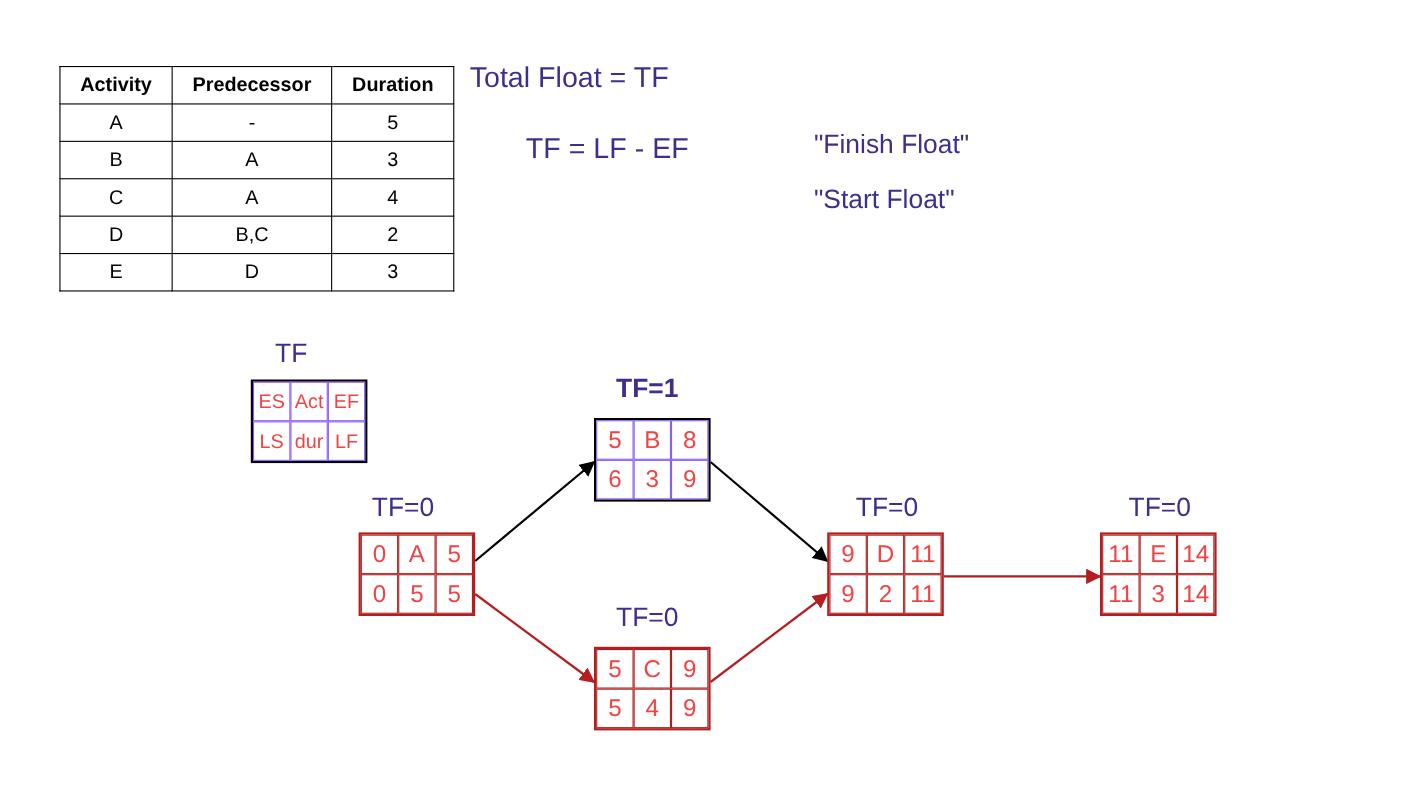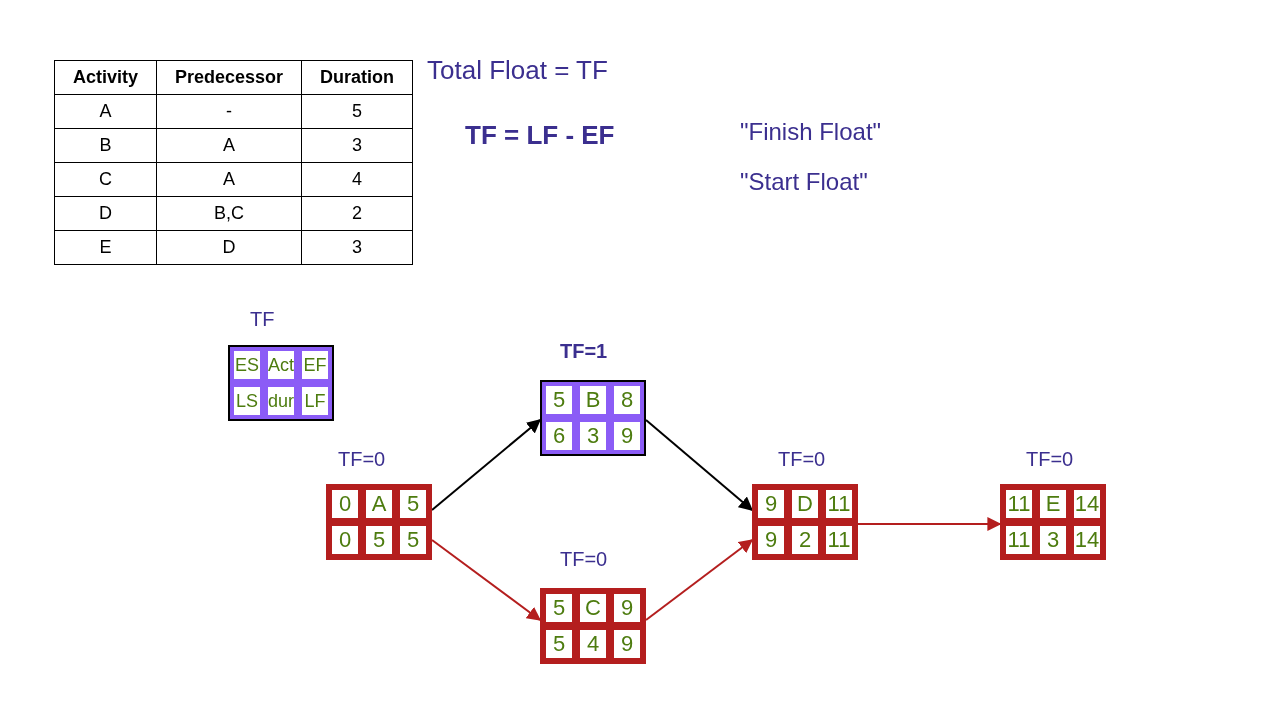--- a/index.html
+++ b/index.html
@@ -48,34 +48,34 @@
 
   
   .node {
     position: absolute;
     display: grid;
     grid-template-columns: repeat(3, 34px);
     grid-template-rows: repeat(2, 36px);
     border: 2px solid #000;
   }
   .node .cell {
-    border: 4px solid #8b5cf6;
+    border: 1px solid #8b5cf6;
     display: flex;
     align-items: center;
     justify-content: center;
     font-size: 22px;
-    color: #4d7c0f;
+    color: #ef4444;
   }
   .node.critical { border-color: #b41e1e; }
   .node.critical .cell { border-color: #b41e1e; }
 
   
   .tf-label {
     position: absolute;
-    font-size: 20px;
+    font-size: 24px;
     color: #3b2f8f;
   }
 
   
   svg.arrows {
     position: absolute;
     left: 0; top: 0;
     width: 1280px; height: 720px;
     pointer-events: none;
   }
@@ -119,21 +119,21 @@
       </tr>
       <tr>
         <td>E</td>
         <td>D</td>
         <td>3</td>
       </tr>
     </tbody>
   </table>
 
   <div class="formula" style="left:411px; top:55px;margin-left:16px;">Total Float = TF</div>
-  <div class="formula" style="left:465px; top:120px;font-weight:bold;">TF = LF - EF</div>
+  <div class="formula" style="left:478px; top:120px;">TF = LF - EF</div>
   <div class="formula small" style="left:740px; top:118px;">"Finish Float"</div>
   <div class="formula small" style="left:740px; top:168px;">"Start Float"</div>
 
   <div class="tf-label" style="left:250px; top:308px;">TF</div>
   <div class="node legend" style="left:228px; top:345px;">
     <div class="cell">ES</div>
     <div class="cell">Act</div>
     <div class="cell">EF</div>
     <div class="cell">LS</div>
     <div class="cell">dur</div>

